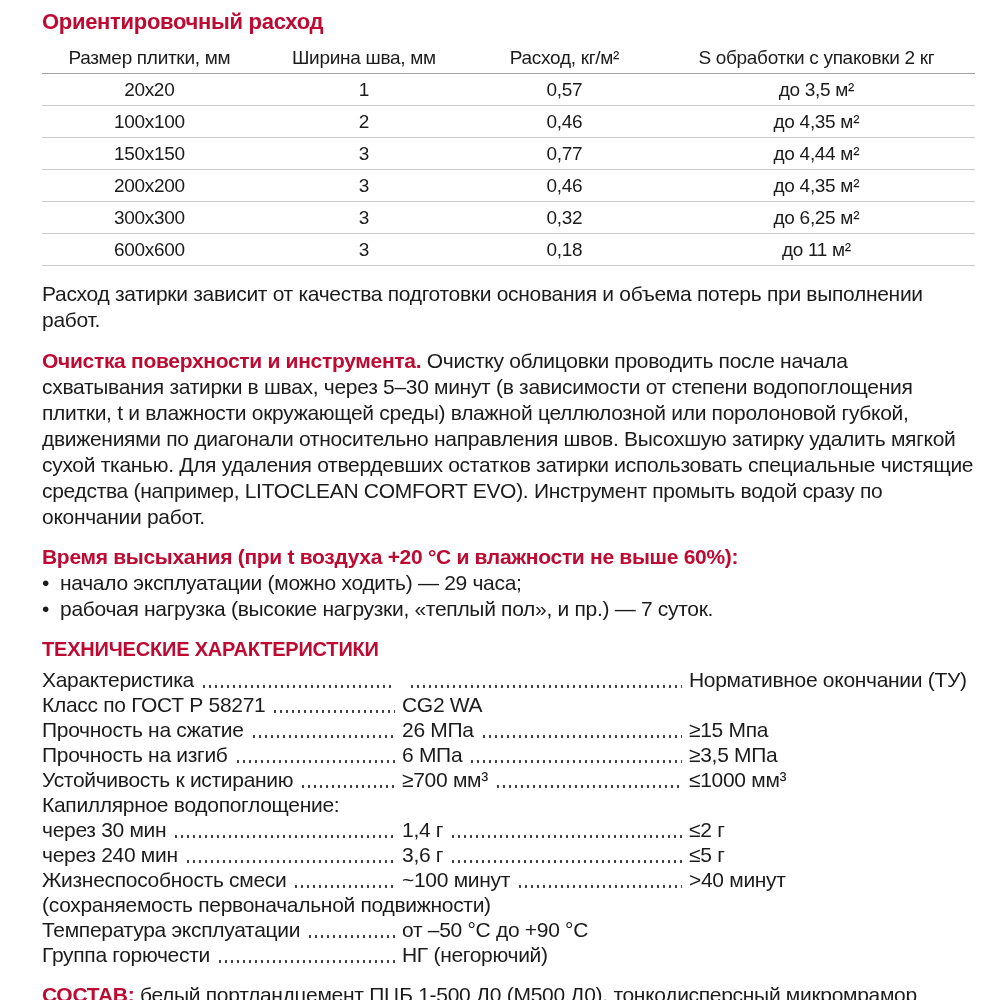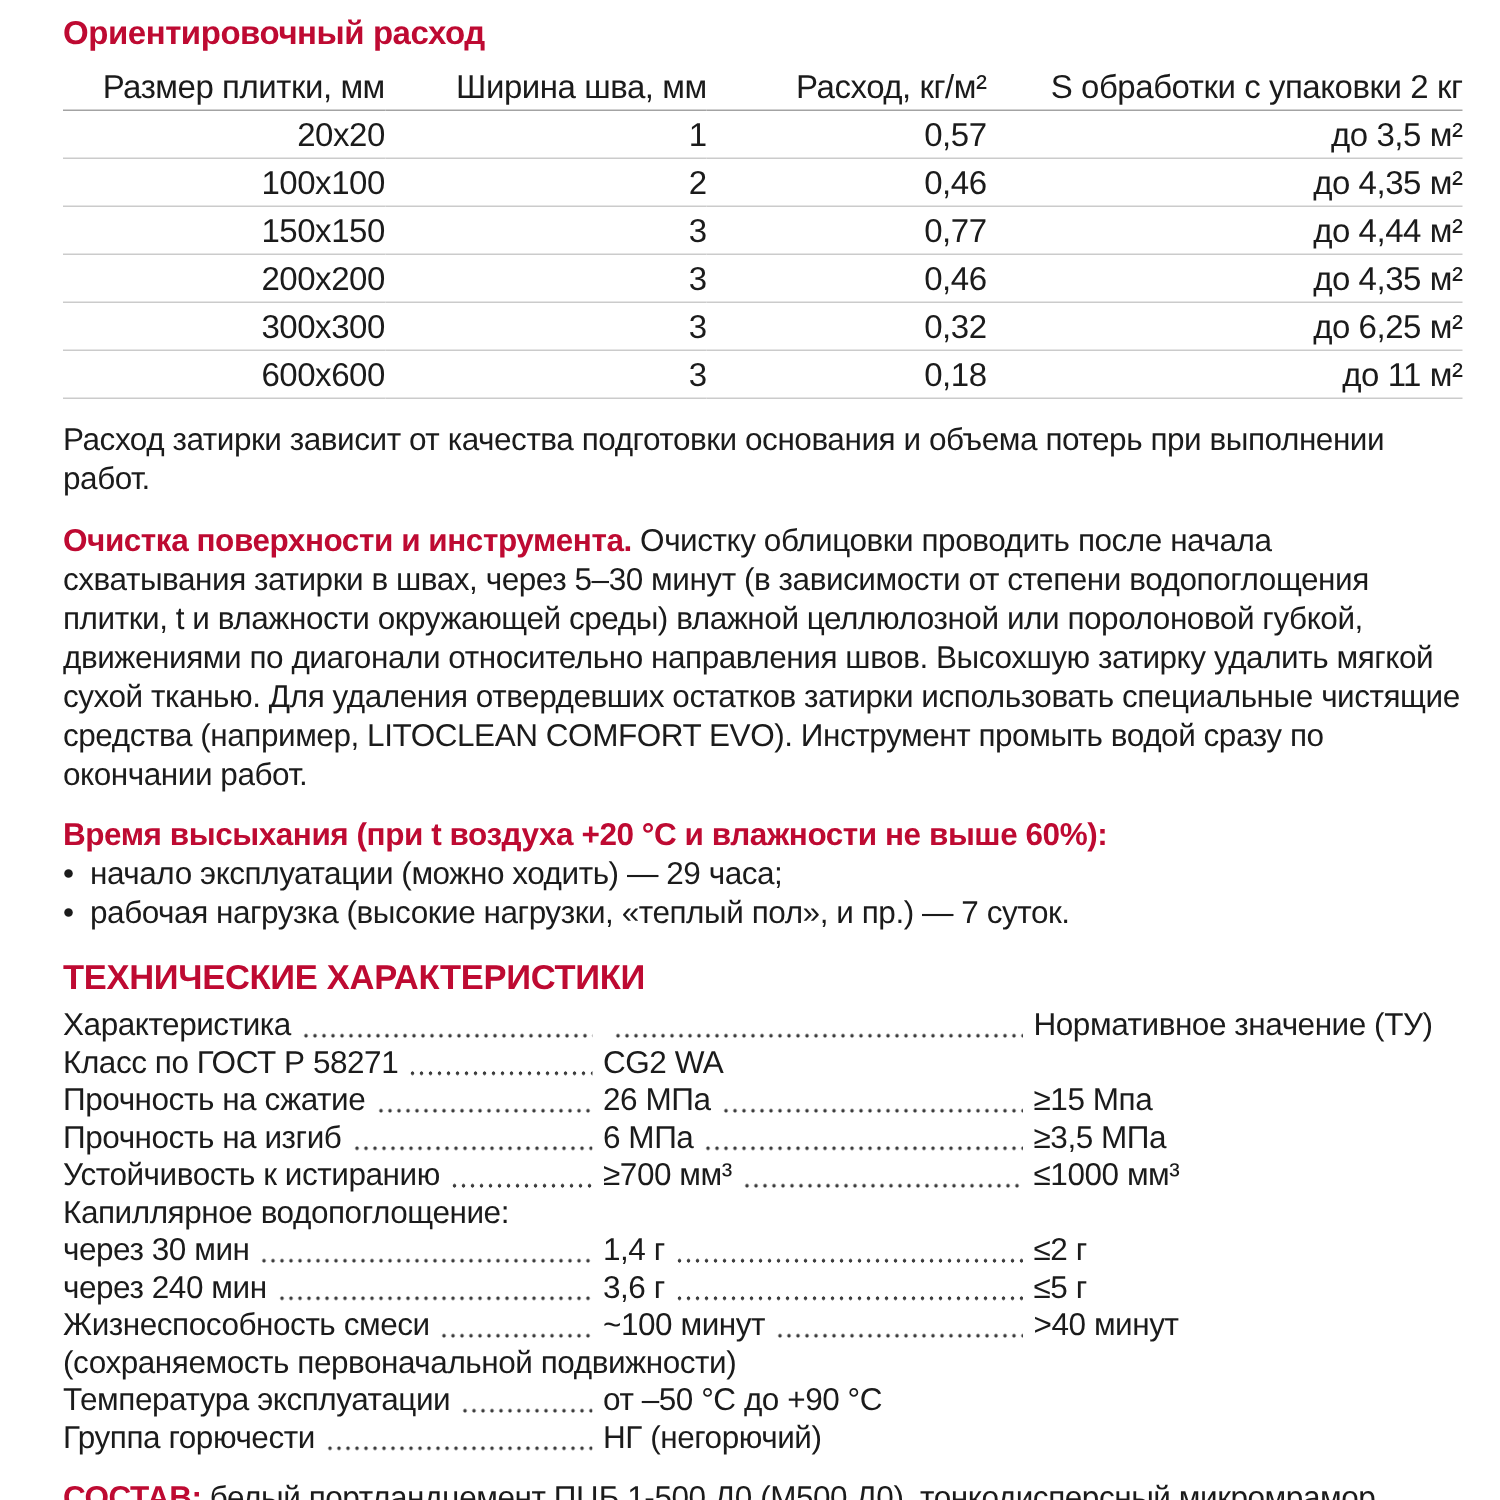--- a/index.html
+++ b/index.html
@@ -9,33 +9,33 @@
     font-family:"Liberation Sans",sans-serif;
     color:#1b1b1b;font-size:21px;letter-spacing:-0.3px;
     background:#ffffff;
   }
   .red{color:#be0a32;}
   .section-title{font-weight:bold;font-size:22px;margin:0 0 7px 0;}
   
   table.cons{width:100%;border-collapse:collapse;table-layout:fixed;}
   table.cons th{font-weight:normal;}
   table.cons th,table.cons td{
-    text-align:right;height:31px;padding:0;vertical-align:middle;font-size:22px;
+    text-align:center;height:31px;padding:0;vertical-align:middle;font-size:19px;
   }
   table.cons thead th{border-bottom:1px solid #a3a3a3;}
   table.cons tbody td{border-bottom:1px solid #cbcbcb;}
   
   p.body{margin:15px 0 0 0;line-height:26px;}
   .inline-head{font-weight:bold;}
   
   .drying-head{font-weight:bold;margin:14px 0 0 0;line-height:26px;}
   .bullet-line{display:flex;line-height:26px;margin:0;}
   .bullet-mark{width:18px;flex:none;}
   
-  .specs-title{font-weight:bold;font-size:23px;margin:16px 0 6px 0;letter-spacing:-0.2px;}
+  .specs-title{font-weight:bold;font-size:20px;margin:16px 0 6px 0;letter-spacing:-0.2px;}
   .spec-row{display:flex;line-height:25px;}
   .spec-c1{display:flex;width:360px;flex:none;}
   .spec-c2{display:flex;width:287px;flex:none;}
   .spec-c3{flex:1;white-space:nowrap;}
   .spec-t{white-space:nowrap;}
   .dots{
     flex:1;margin:0 7px 0 7px;height:21px;align-self:flex-start;
     background-image:radial-gradient(circle,#3d3d3d 1.1px,transparent 1.4px);
     background-size:6px 3px;background-position:0 bottom;background-repeat:repeat-x;
   }
@@ -125,21 +125,21 @@
   <div>
 
     <div class="spec-row">
       <span class="spec-c1">
           <span class="spec-t">Характеристика</span>
           <span class="dots"></span>
         </span>
       <span class="spec-c2">
           <span class="dots"></span>
         </span>
-      <span class="spec-c3">Нормативное значение (ТУ)</span>
+      <span class="spec-c3">Нормативное окончании (ТУ)</span>
     </div>
 
     <div class="spec-row">
       <span class="spec-c1">
           <span class="spec-t">Класс по ГОСТ Р 58271</span>
           <span class="dots"></span>
         </span>
       <span class="spec-c2">
           <span class="spec-t">CG2 WA</span>
         </span>

